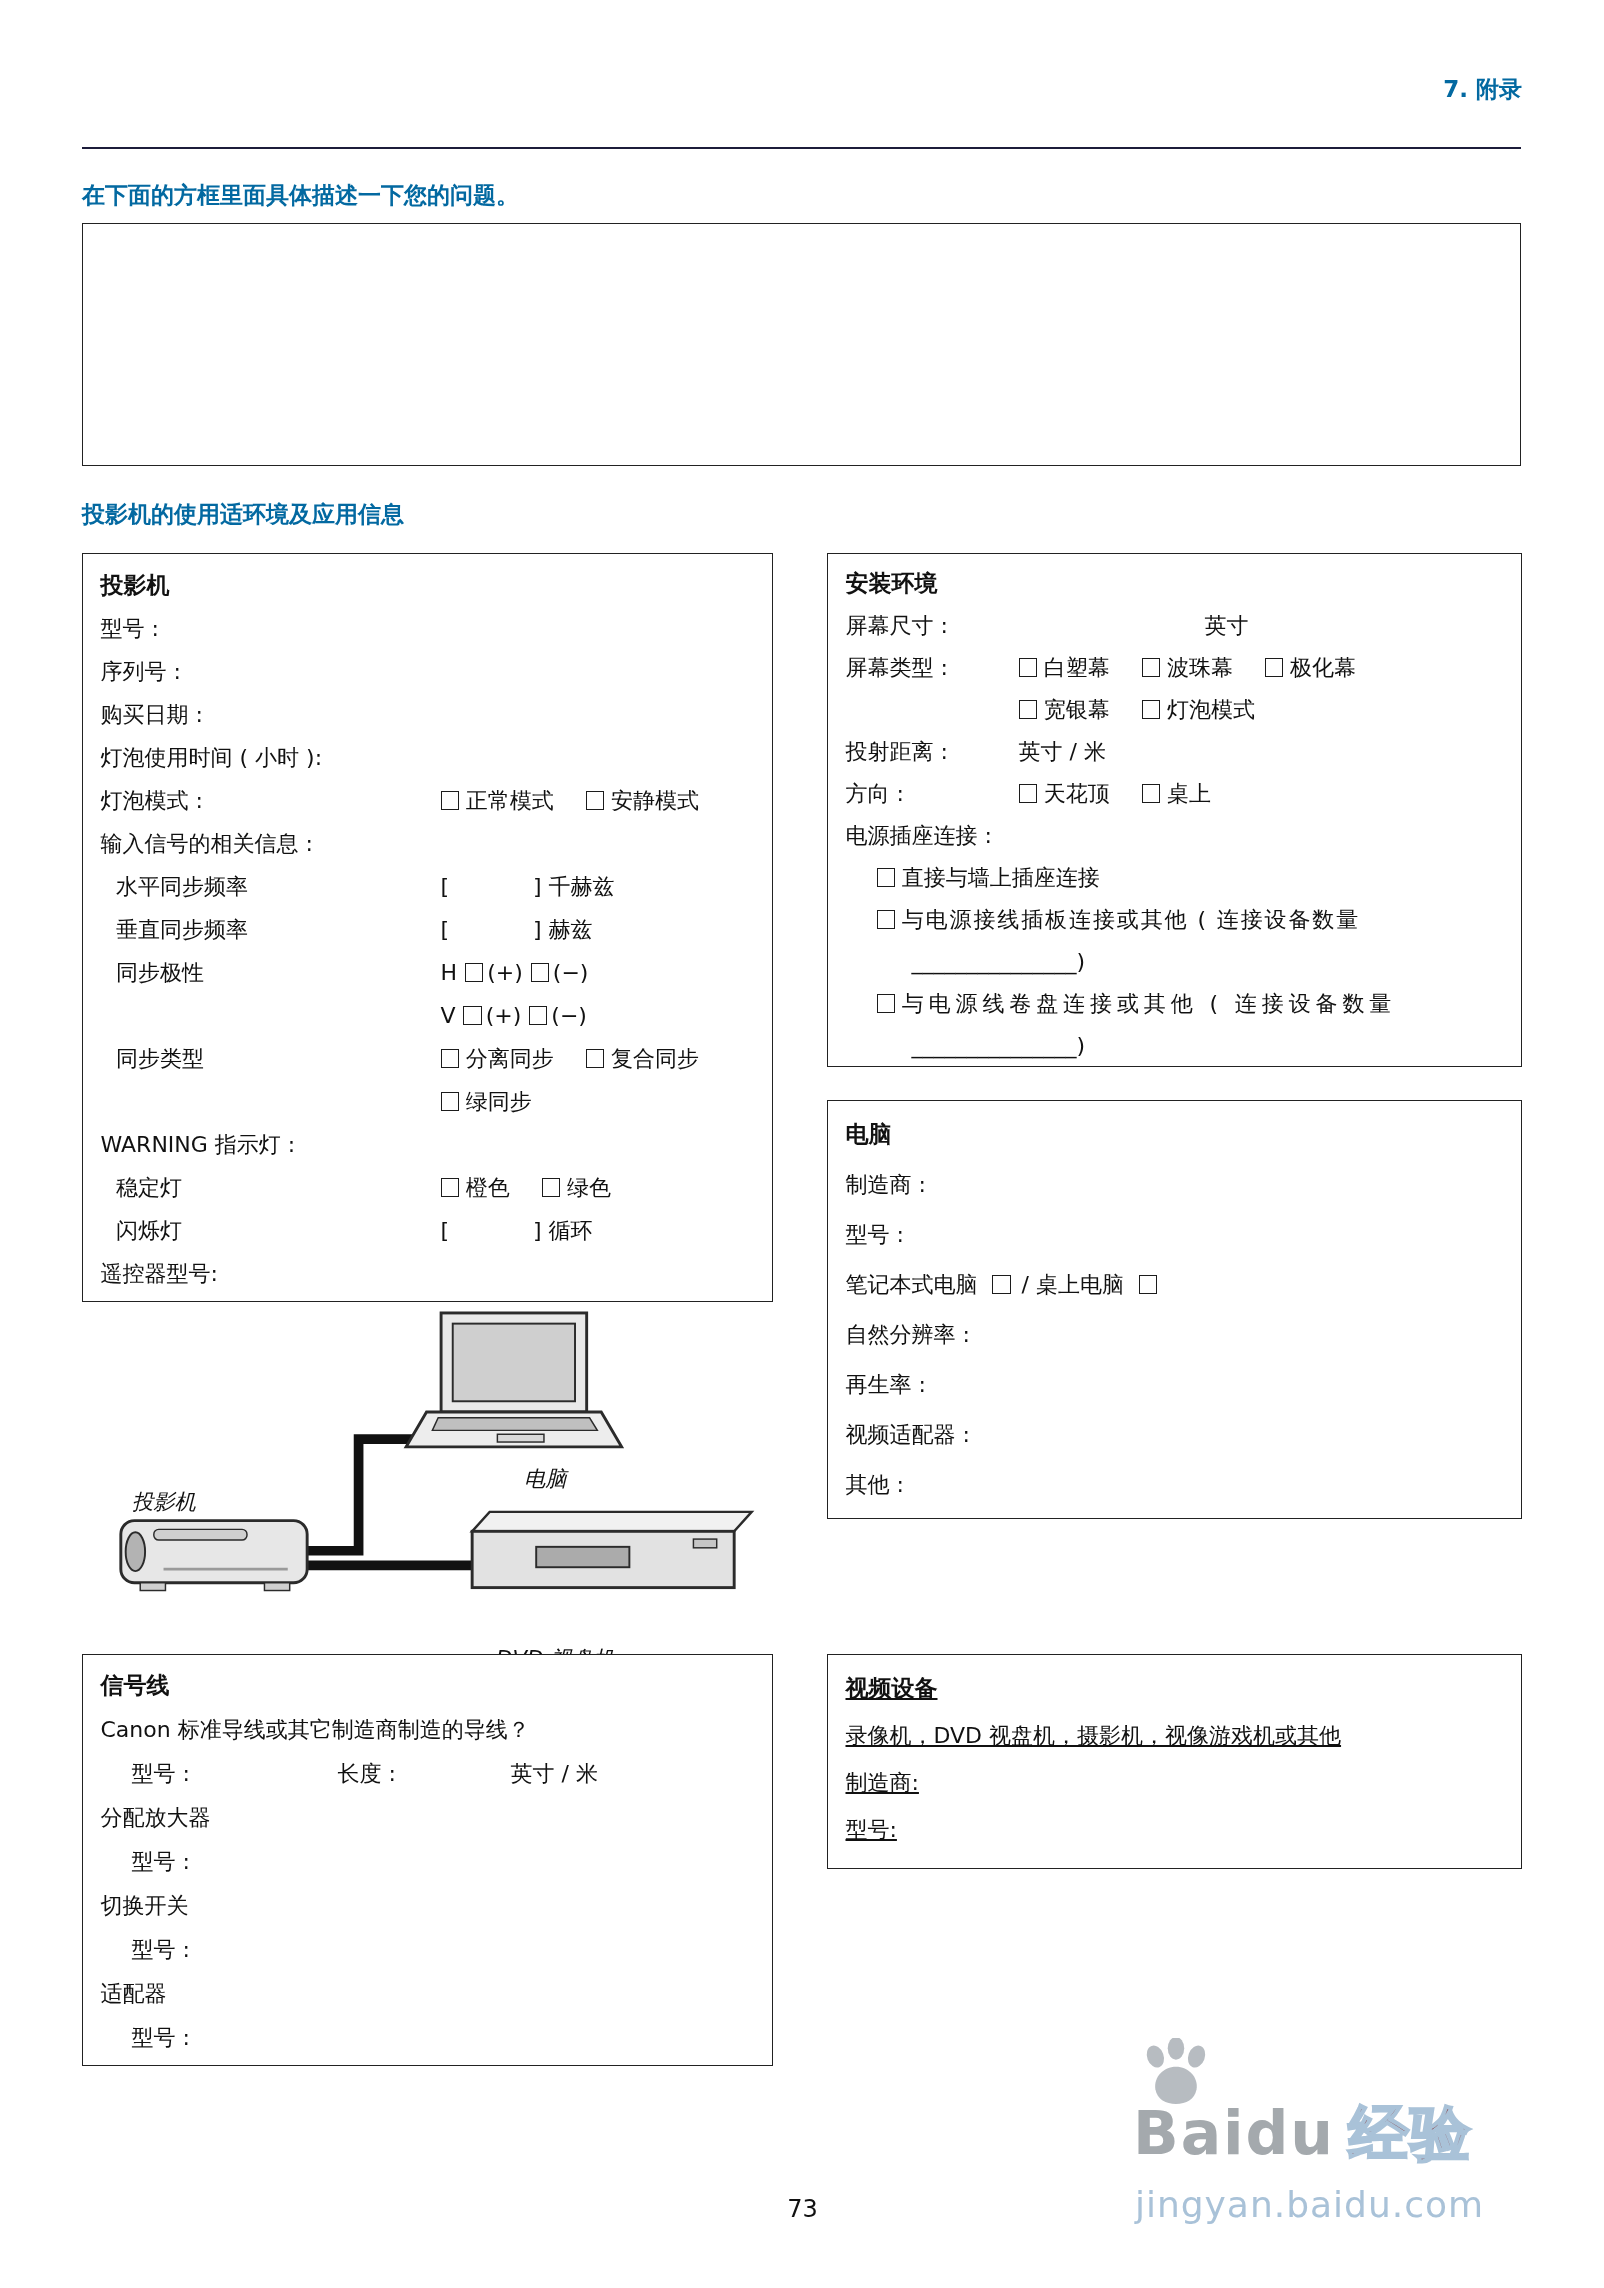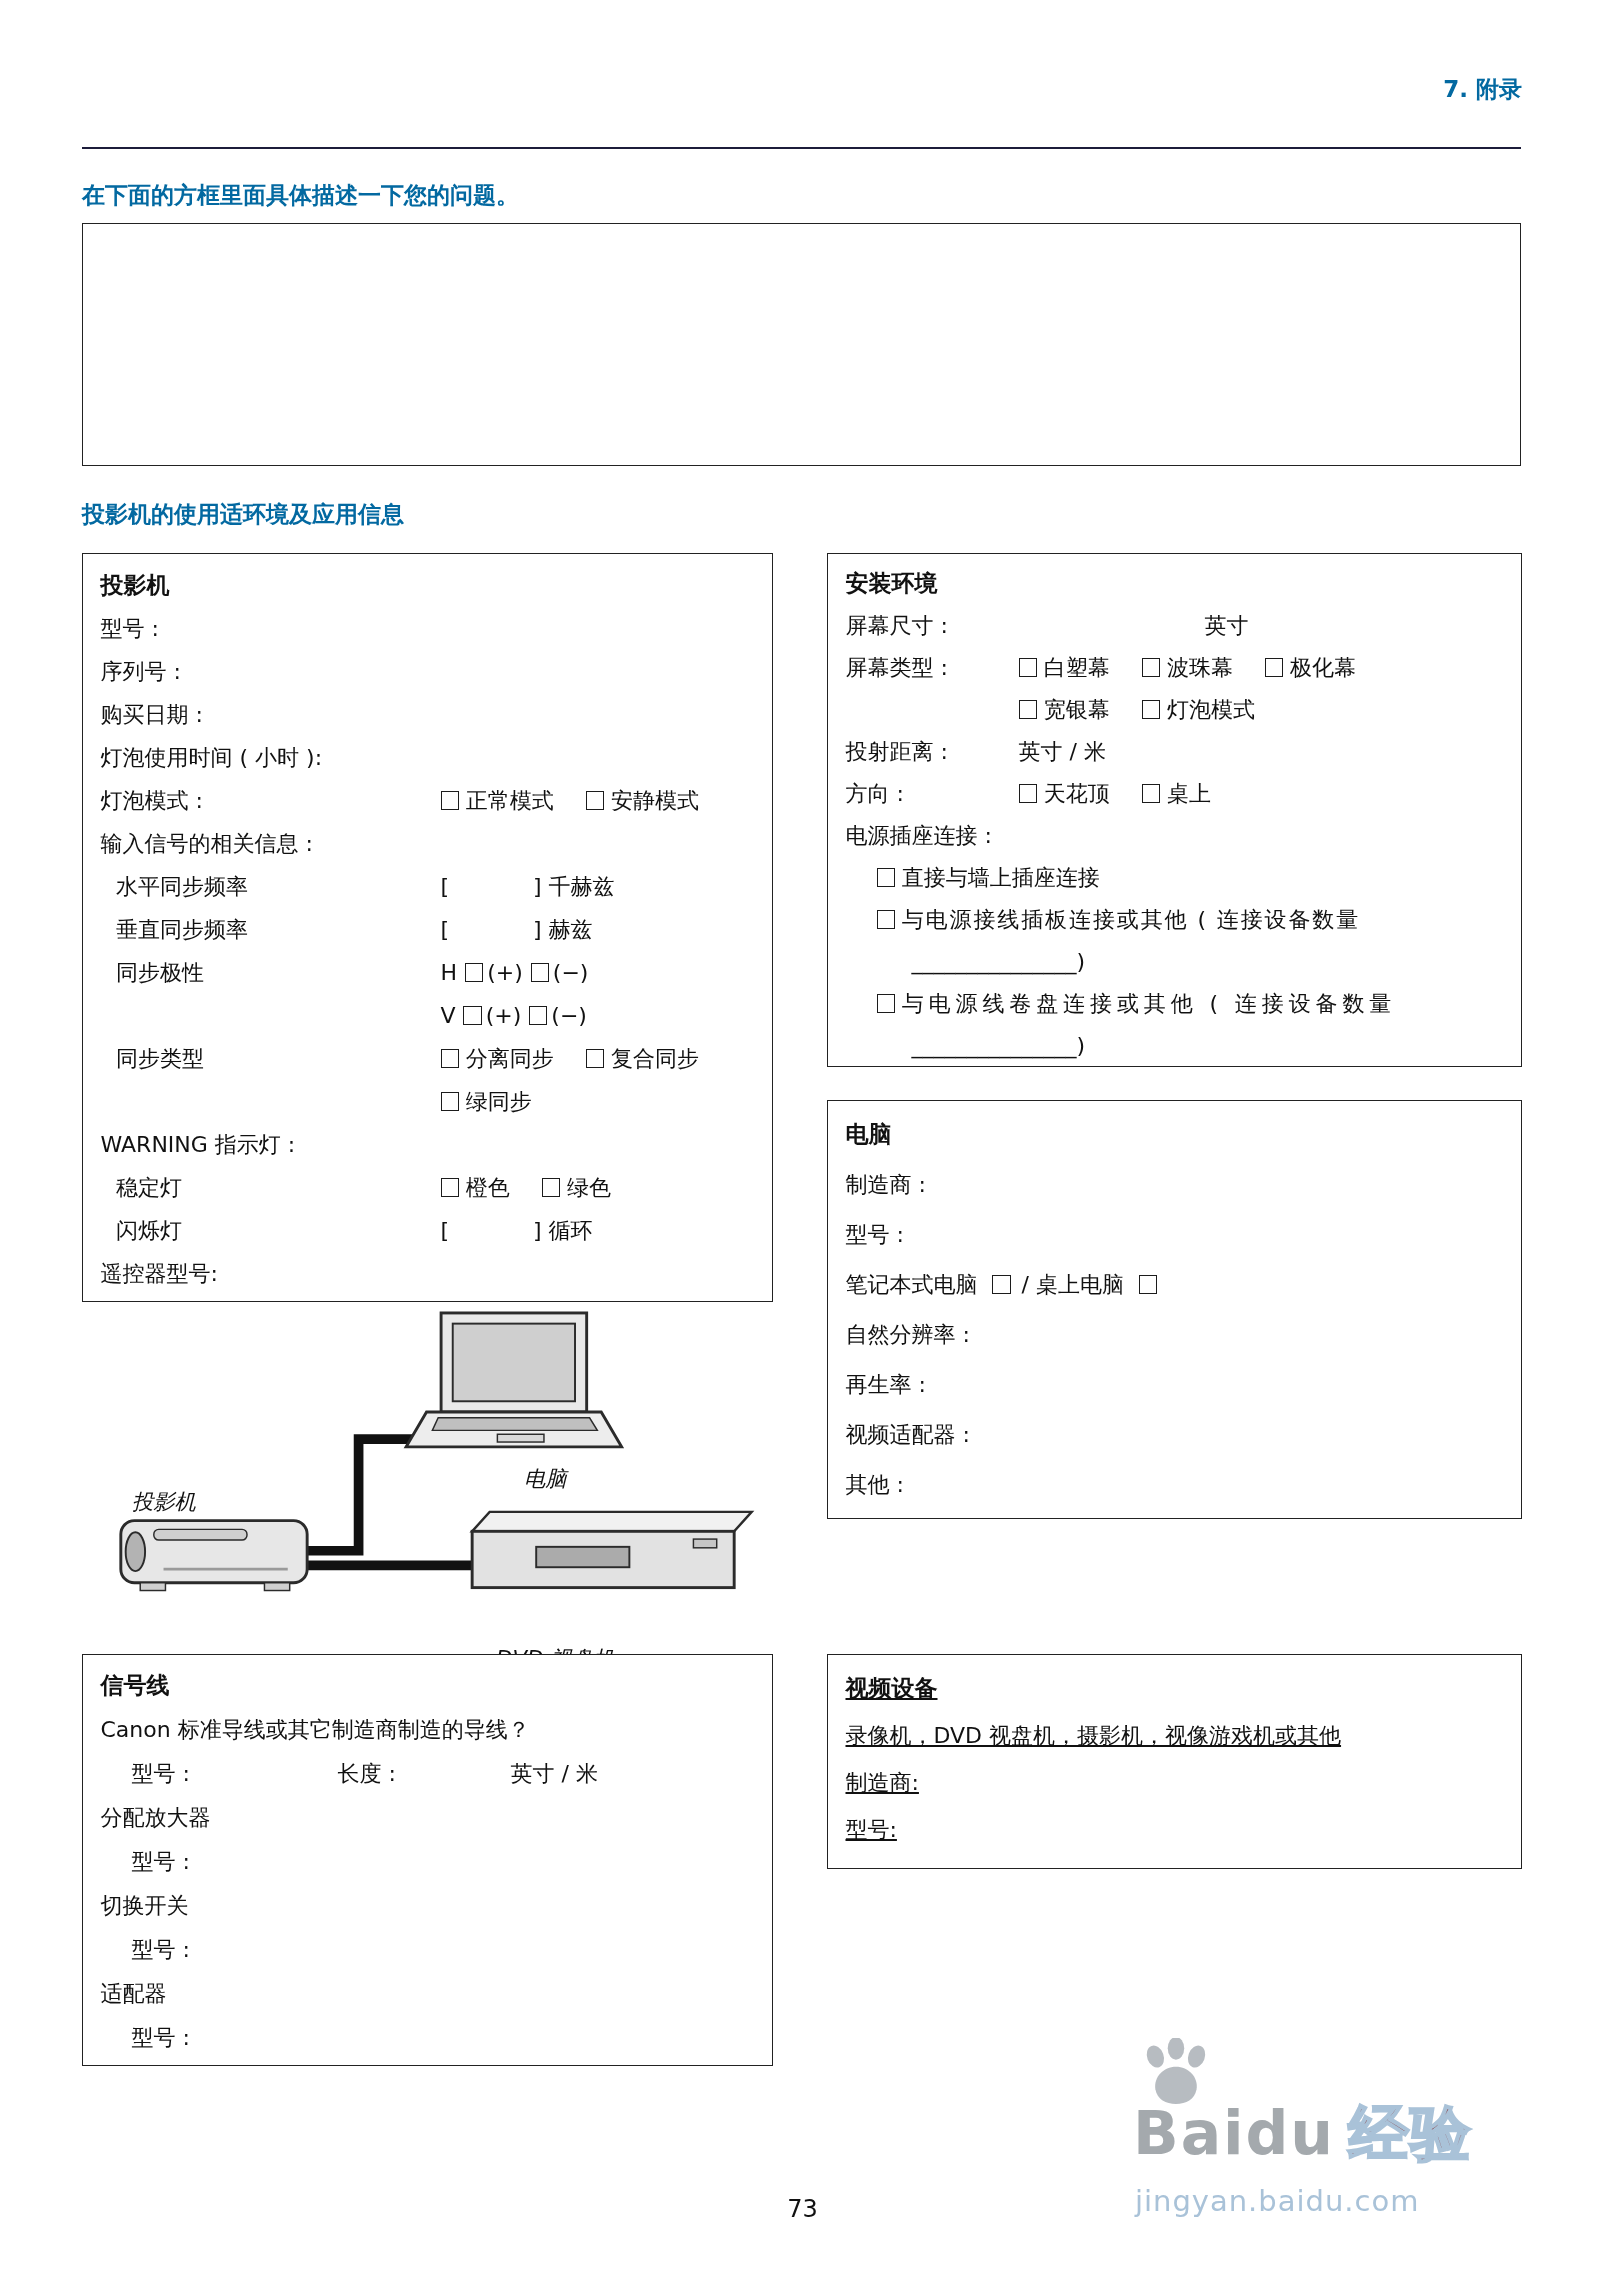--- a/index.html
+++ b/index.html
@@ -37,21 +37,21 @@
   .ls5 { letter-spacing:4.9px; }
   .valcol { padding-left:173px; }
   .srow { padding-left:31px; display:flex; }
   .w1 { display:inline-block; width:206px; }
   .w2 { display:inline-block; width:173px; }
   .ind30 { padding-left:31px; }
   .diag-label { position:absolute; font-style:italic; font-size:21.3px; color:#111; }
   .rule { background:#1c1c3a; height:1.9px; }
   .wm-brand { position:absolute; top:56px; left:0; font-size:60px; font-weight:bold; color:#a4a9ad; letter-spacing:1.9px; white-space:nowrap; }
   .wm-cn { margin-left:13.6px; color:#7f1d1d; -webkit-text-stroke:2.4px #a9c2d8; }
-  .wm-url { position:absolute; top:146px; left:1.9px; font-size:29px; color:#a9c2d8; letter-spacing:1px; }
+  .wm-url { position:absolute; top:146px; left:1.9px; font-size:36px; color:#a9c2d8; letter-spacing:1px; }
 </style>
 </head>
 <body>
 
 <div class="abs" style="left:0; top:0; width:1605px; height:2288px;">
 
   <div class="abs hd" style="top:74px; right:83px;">7. 附录</div>
   <div class="abs rule" style="top:147px; left:82px; width:1439px;"></div>
 
   <div class="abs hd" style="top:180px; left:82px;">在下面的方框里面具体描述一下您的问题。</div>

